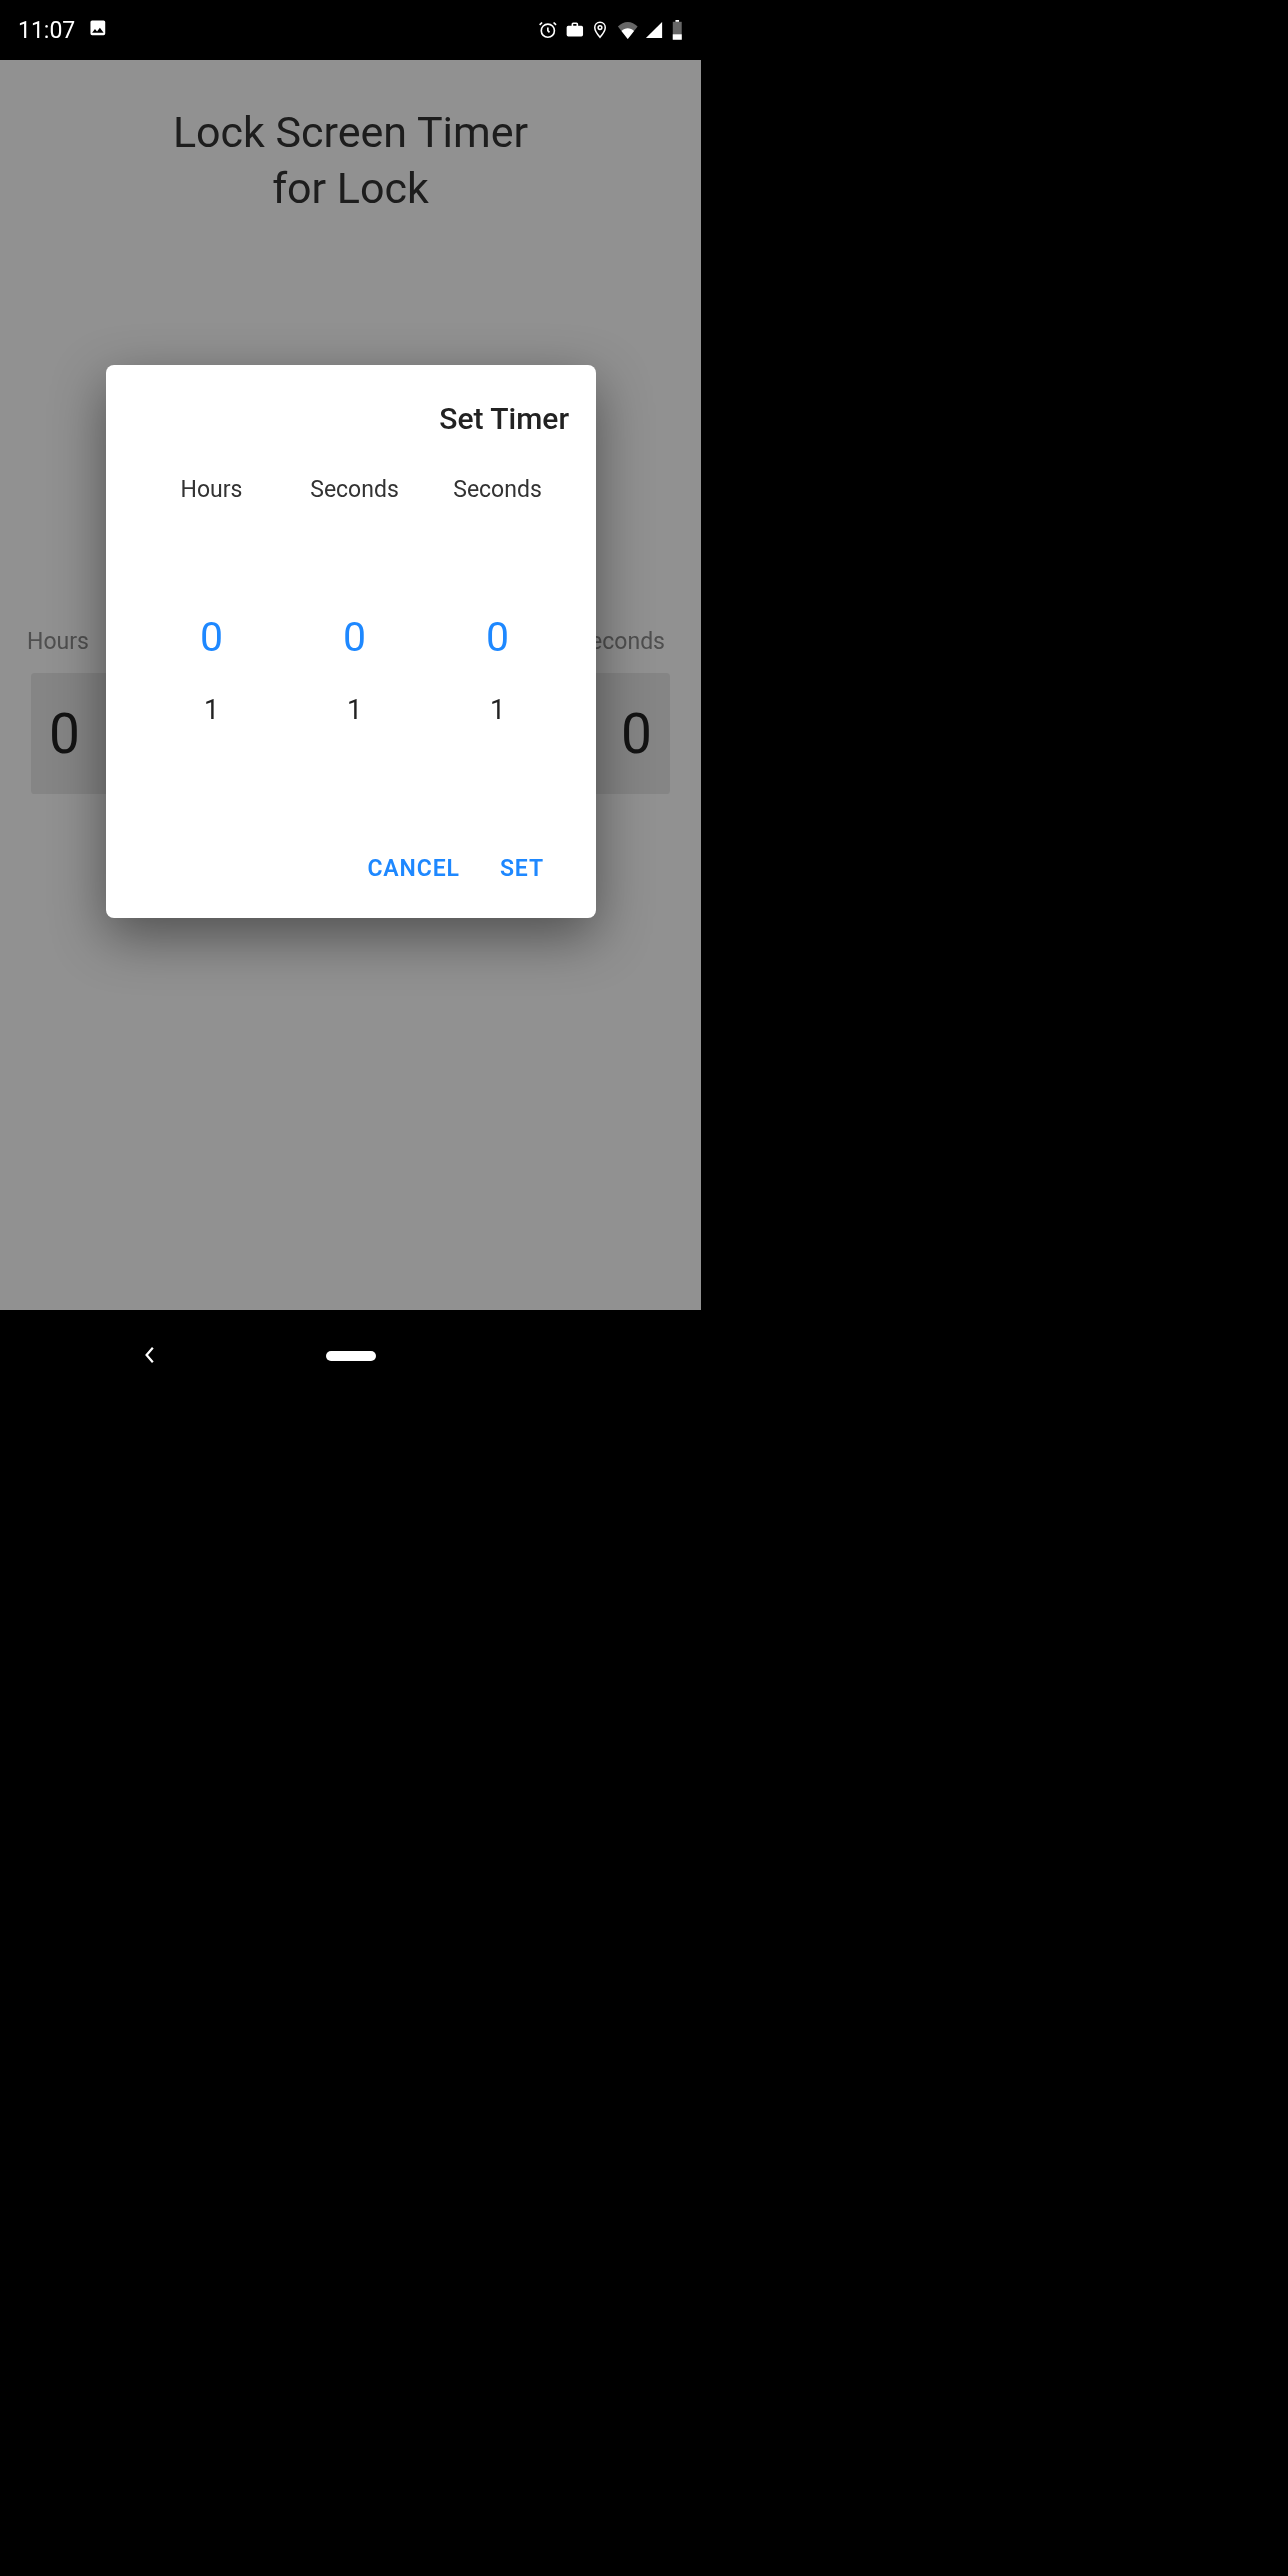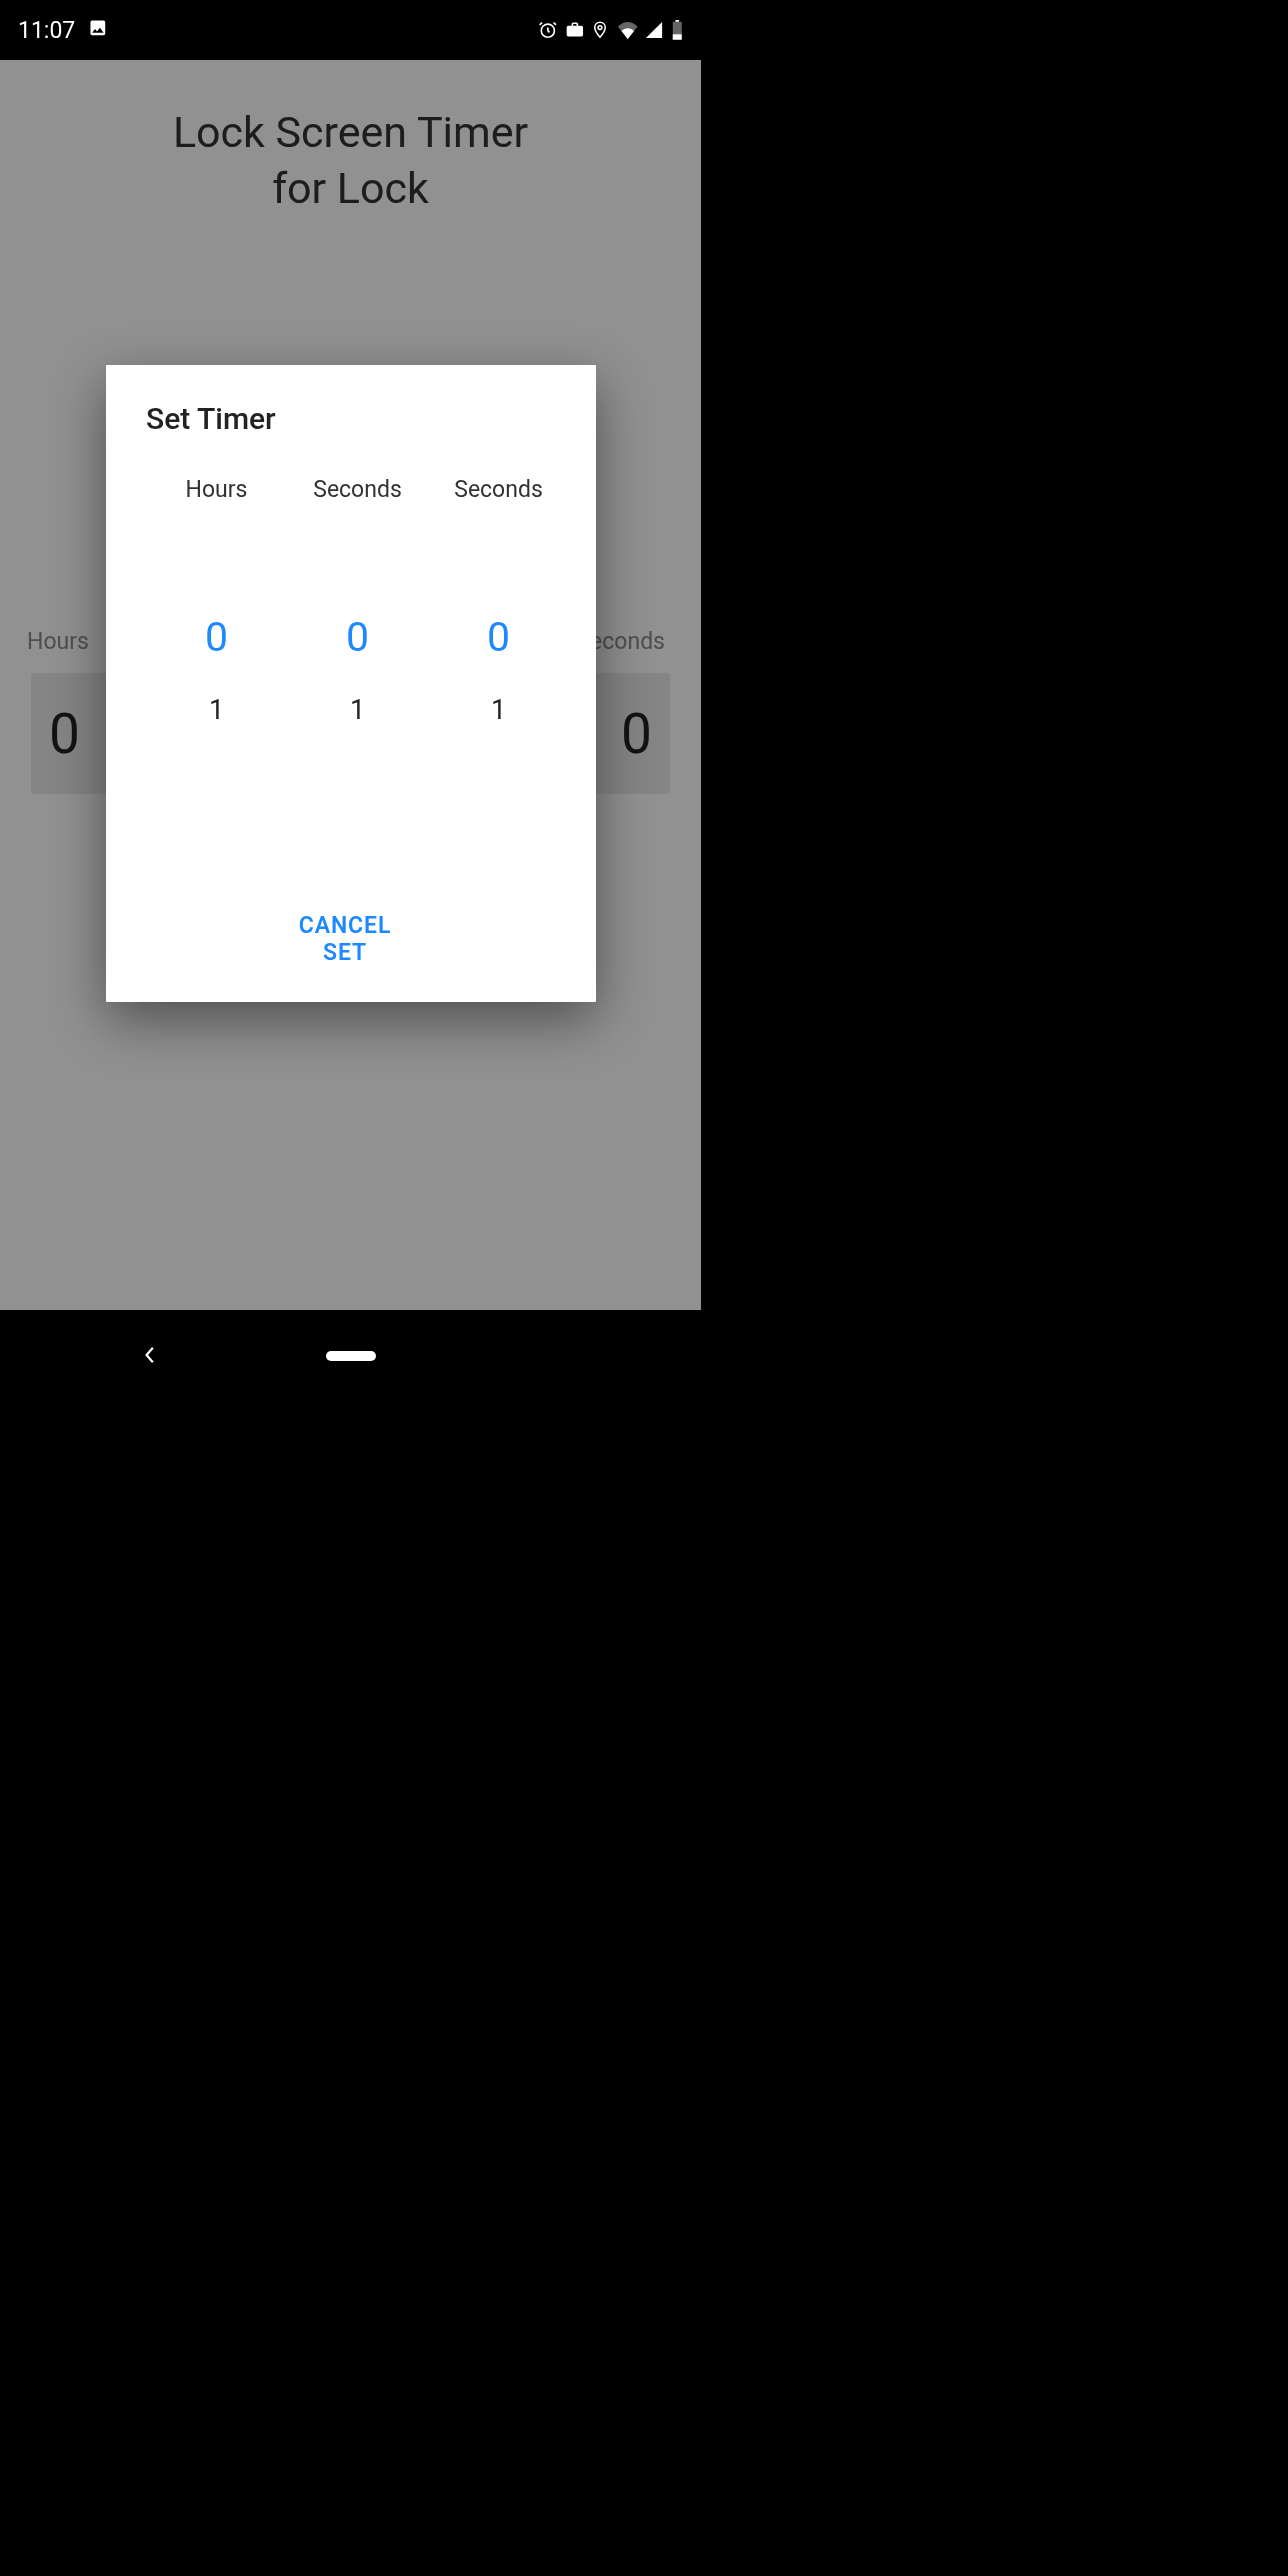--- a/index.html
+++ b/index.html
@@ -86,27 +86,28 @@
     z-index: 4;
   }
 
   
   .dialog {
     position: absolute;
     z-index: 5;
     top: 365px;
     left: 106px;
     width: 490px;
-    height: 637px;
+    height: 553px;
     background: #fff;
-    border-radius: 1px;
+    border-radius: 8px;
     box-shadow: 0 18px 54px rgba(0,0,0,0.45);
     padding: 36px 27px 18px 40px;
     display: flex;
     flex-direction: column;
+    align-items: flex-end;
   }
   .dialog-title {
     font-size: 30px;
     font-weight: 500;
     color: #222;
   }
   .picker-labels {
     display: flex;
     margin-top: 40px;
     padding-left: 0;
@@ -141,22 +142,22 @@
     height: 57px;
     line-height: 57px;
     font-size: 41px;
     color: #1e88ff;
     font-weight: 400;
   }
   .dialog-actions {
     margin-top: auto;
     display: flex;
     justify-content: flex-end;
+    gap: 40px;
     padding: 16px 25px 18px 0;
-    flex-direction: column;
   }
   .dlg-btn {
     background: none;
     border: none;
     color: #1e88ff;
     font-size: 23px;
     font-weight: 600;
     letter-spacing: 0.9px;
     cursor: pointer;
     font-family: inherit;

